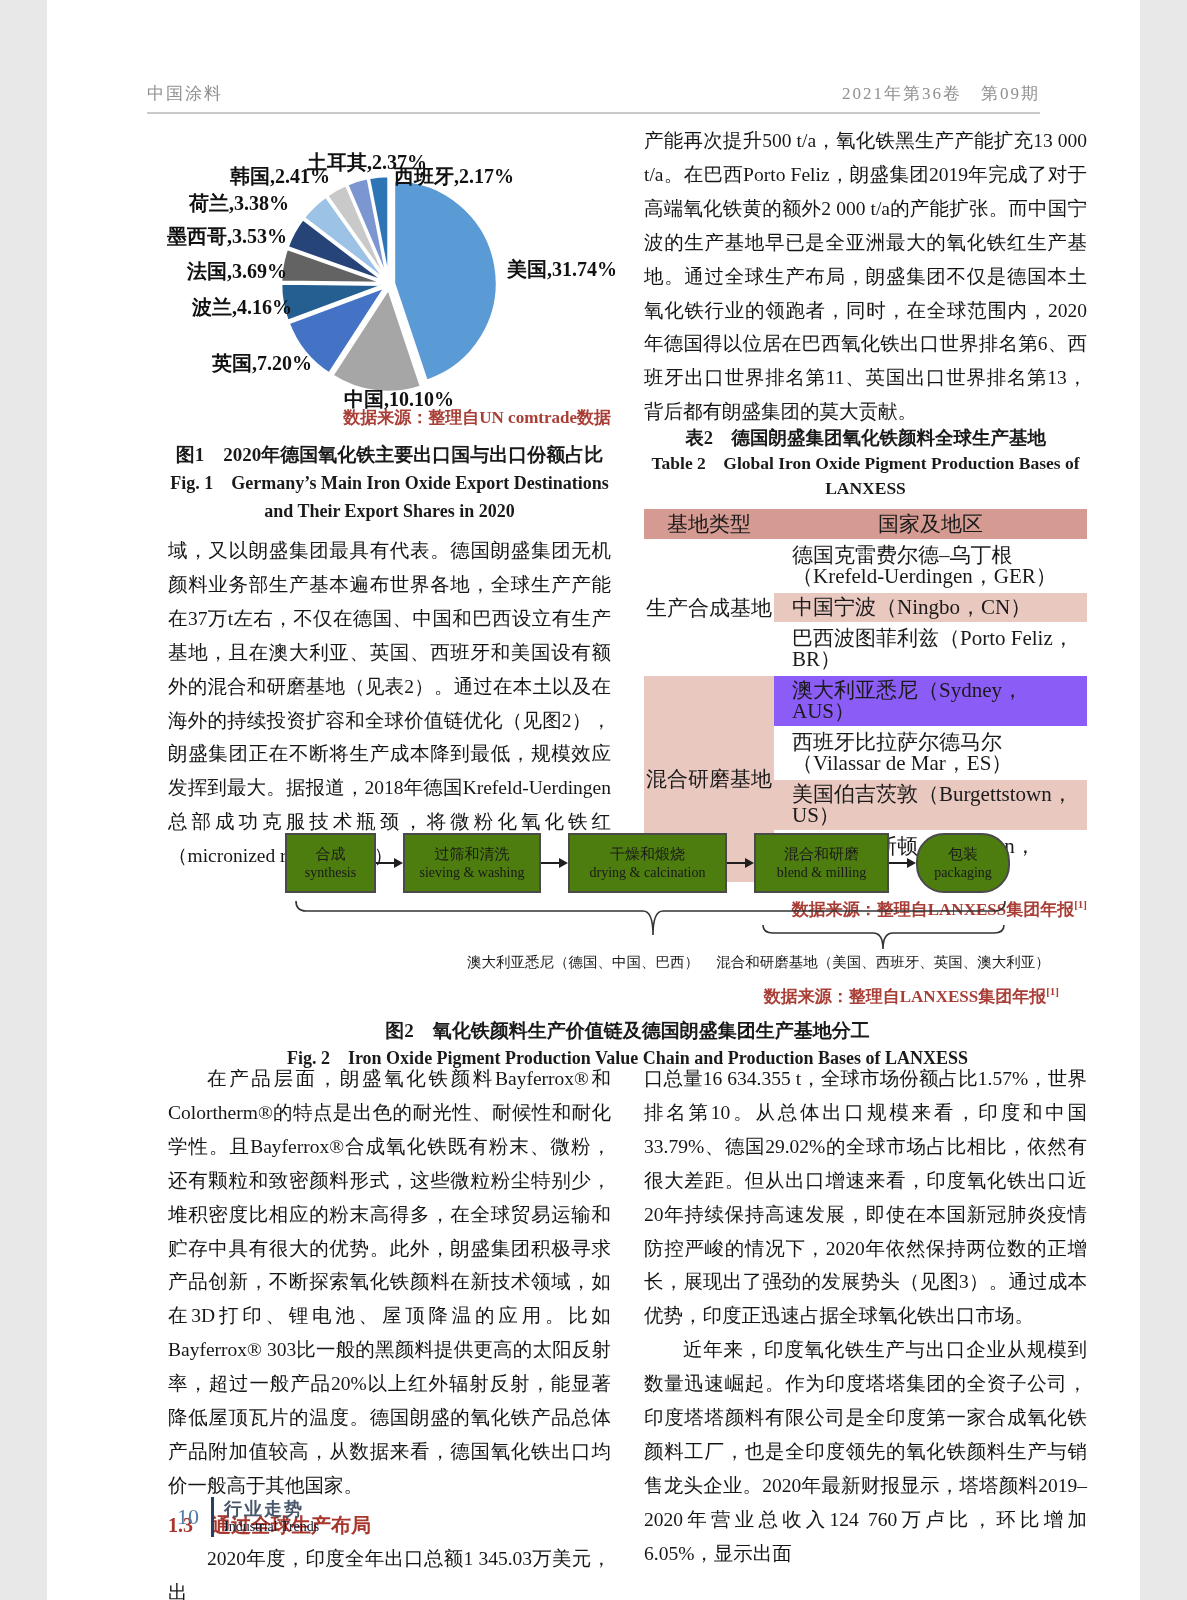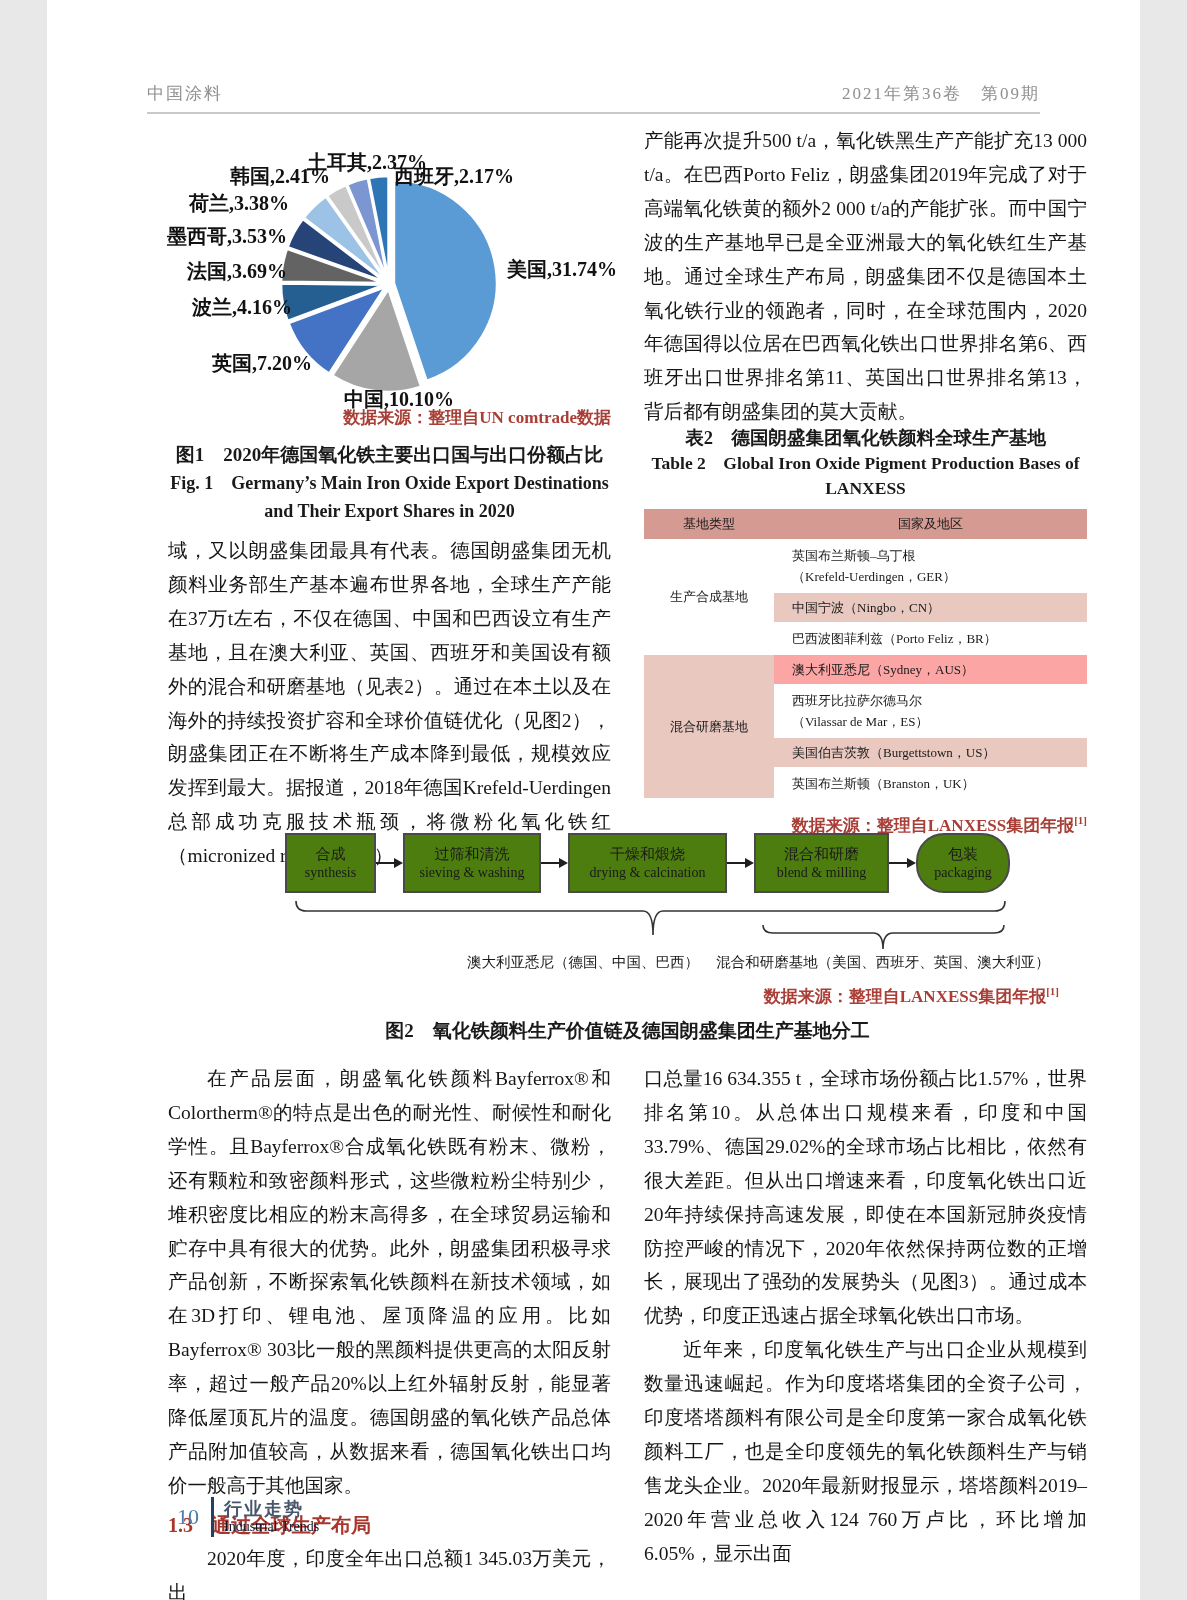--- a/index.html
+++ b/index.html
@@ -28,21 +28,21 @@
   .fig-cap-en { text-align:center; font-weight:bold; font-size:18px; line-height:28px; }
 
   
   #p-left-top  { position:absolute; left:121px; top:534px; width:443px; }
   #p-right-top { position:absolute; left:597px; top:124px; width:443px; }
 
   
   #table2 { position:absolute; left:597px; top:425px; width:443px; }
   .tbl-cap-zh { text-align:center; font-weight:bold; font-size:18.5px; line-height:26px; }
   .tbl-cap-en { text-align:center; font-weight:bold; font-size:17.5px; line-height:25px; }
-  table.bases { width:100%; border-collapse:collapse; margin-top:6px; font-size:13px; }
+  table.bases { width:100%; border-collapse:collapse; margin-top:6px; font-size:21px; }
   table.bases td, table.bases th { border-top:2px solid #fff; border-bottom:2px solid #fff; }
   table.bases th { font-weight:normal; height:32px; text-align:center; }
   .type-cell { width:130px; text-align:center; vertical-align:middle; background:#fff; }
   .loc-cell { padding:4px 4px 4px 18px; line-height:21px; white-space:pre-line; height:29px; }
   .tbl-src { margin-top:8px; }
 
   
   #fig2 { position:absolute; left:121px; top:820px; width:919px; }
   .flow-row { display:flex; align-items:center; margin-left:117px; margin-top:13px; height:60px; }
   .flow-box { border:2px solid #4a4a4a; height:60px; display:flex; flex-direction:column;
@@ -125,32 +125,32 @@
     <table class="bases">
       <thead>
         <tr style="background: rgb(213, 155, 147);">
           <th id="th-type">基地类型</th>
           <th id="th-loc">国家及地区</th>
         </tr>
       </thead>
       <tbody id="bases-body">
           <tr>
             <td class="type-cell" rowspan="3">生产合成基地</td>
-            <td class="loc-cell">英国布兰斯顿–乌丁根
+            <td class="loc-cell">德国克雷费尔德–乌丁根
 （Krefeld-Uerdingen，GER）</td>
           </tr>
           <tr>
             <td class="loc-cell" style="background: rgb(233, 200, 192);">中国宁波（Ningbo，CN）</td>
           </tr>
           <tr>
             <td class="loc-cell">巴西波图菲利兹（Porto Feliz，BR）</td>
           </tr>
           <tr>
             <td class="type-cell" rowspan="4" style="background: rgb(233, 200, 192);">混合研磨基地</td>
-            <td class="loc-cell" style="background: #fca5a5;">澳大利亚悉尼（Sydney，AUS）</td>
+            <td class="loc-cell" style="background: #8b5cf6;">澳大利亚悉尼（Sydney，AUS）</td>
           </tr>
           <tr>
             <td class="loc-cell">西班牙比拉萨尔德马尔
 （Vilassar de Mar，ES）</td>
           </tr>
           <tr>
             <td class="loc-cell" style="background: rgb(233, 200, 192);">美国伯吉茨敦（Burgettstown，US）</td>
           </tr>
           <tr>
             <td class="loc-cell">英国布兰斯顿（Branston，UK）</td>
@@ -206,20 +206,21 @@
         <path d="M 595 30 Q 595 38 605 38 L 705 38 Q 715 38 715 54 Q 715 38 725 38 L 826 38 Q 836 38 836 30" fill="none" stroke="#333333" stroke-width="1.6"></path>
       </svg>
     <div class="brace-labels">
       <span class="brace-label" style="left:415px;">澳大利亚悉尼（德国、中国、巴西）</span>
       <span class="brace-label" style="left:715px;">混合和研磨基地（美国、西班牙、英国、澳大利亚）</span>
     </div>
     <div class="src-line" style="color: rgb(169, 62, 54);">
       <span>数据来源：整理自LANXESS集团年报</span><sup>[1]</sup>
     </div>
     <div class="fig2-cap-zh">图2　氧化铁颜料生产价值链及德国朗盛集团生产基地分工</div>
+    <div class="fig2-cap-en">Fig. 2　Iron Oxide Pigment Production Value Chain and Production Bases of LANXESS</div>
   </div>
 
   <div id="bottom-left">
     <p class="body-par indent">在产品层面，朗盛氧化铁颜料Bayferrox®和Colortherm®的特点是出色的耐光性、耐候性和耐化学性。且Bayferrox®合成氧化铁既有粉末、微粉，还有颗粒和致密颜料形式，这些微粒粉尘特别少，堆积密度比相应的粉末高得多，在全球贸易运输和贮存中具有很大的优势。此外，朗盛集团积极寻求产品创新，不断探索氧化铁颜料在新技术领域，如在3D打印、锂电池、屋顶降温的应用。比如Bayferrox® 303比一般的黑颜料提供更高的太阳反射率，超过一般产品20%以上红外辐射反射，能显著降低屋顶瓦片的温度。德国朗盛的氧化铁产品总体产品附加值较高，从数据来看，德国氧化铁出口均价一般高于其他国家。</p>
     <div class="sec-heading" style="color: rgb(168, 54, 44);">
       <span class="num">1.3</span><span>通过全球生产布局</span>
     </div>
     <p class="body-par indent">2020年度，印度全年出口总额1 345.03万美元，出</p>
   </div>
   <div id="bottom-right">

